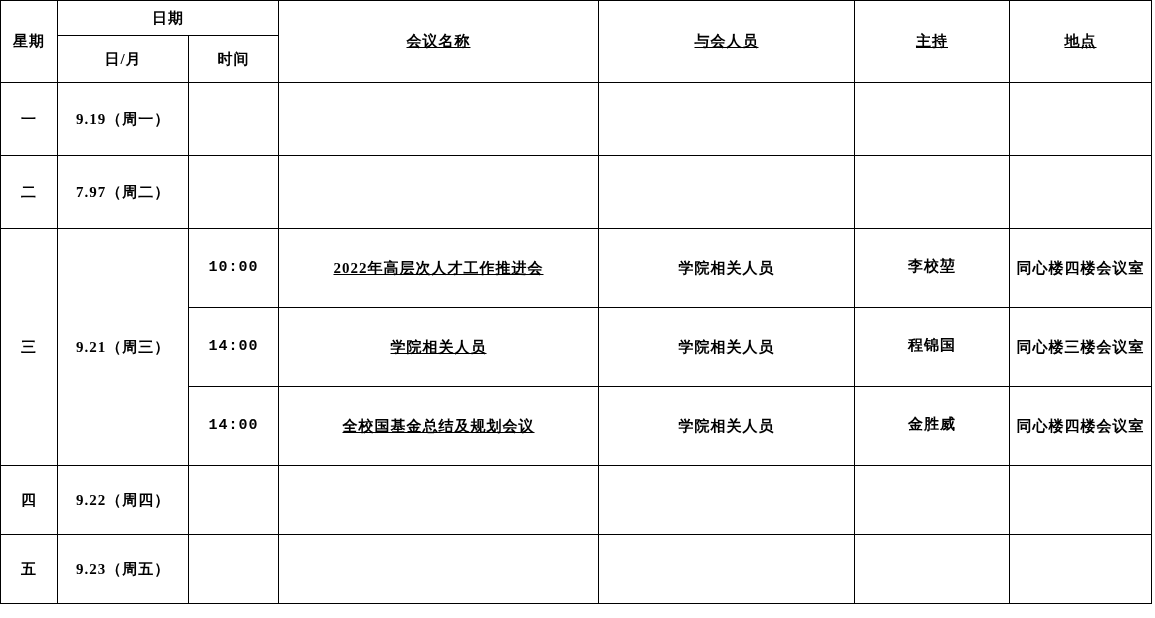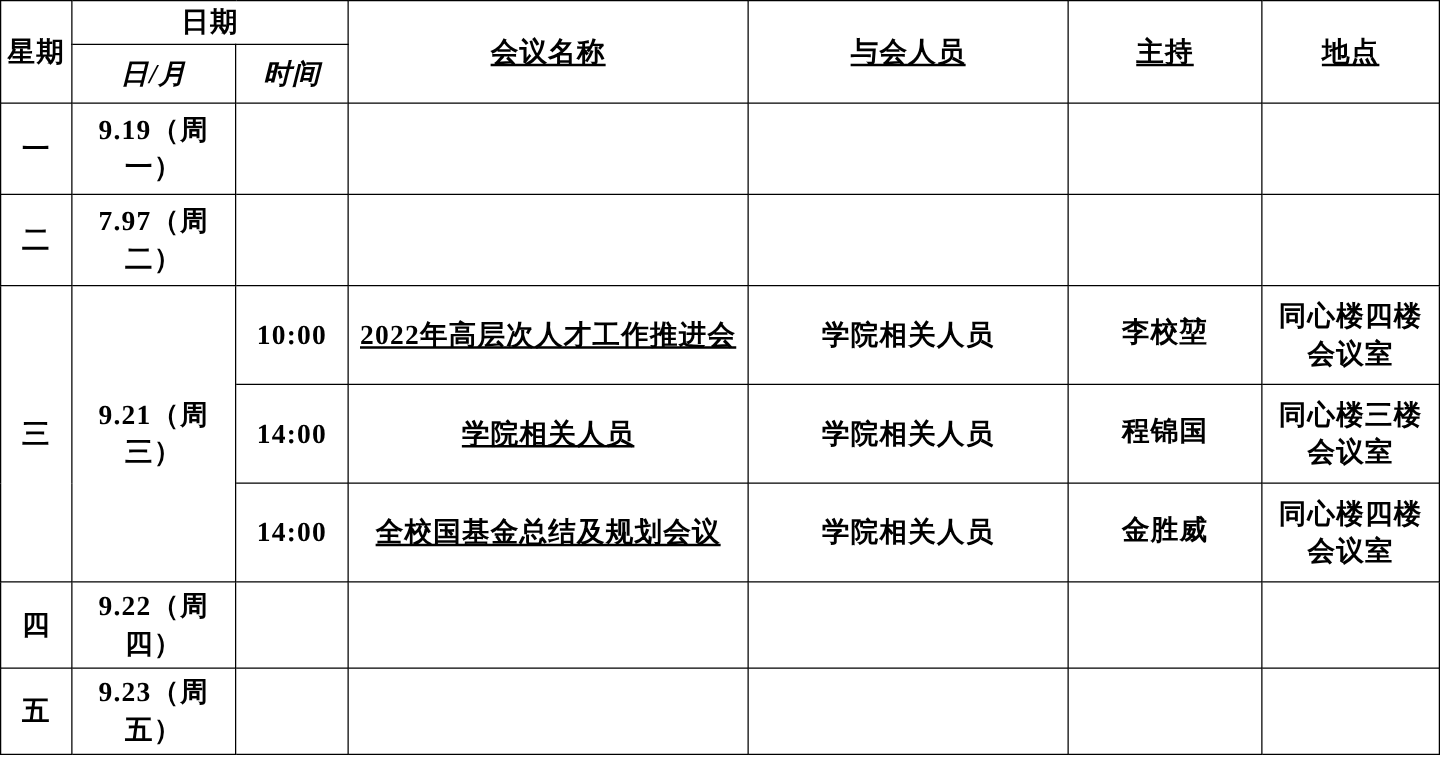--- a/index.html
+++ b/index.html
@@ -24,56 +24,55 @@
     table-layout: fixed;
     width: 1151px;
     margin: 0;
   }
   table.schedule td,
   table.schedule th {
     border: 1px solid #000000;
     text-align: center;
     vertical-align: middle;
     font-weight: bold;
-    font-size: 22px;
+    font-size: 15px;
     line-height: 1.35;
     padding: 2px 4px;
     letter-spacing: 1px;
   }
   .hdr-date-top {
     font-size: 17px;
     height: 30px;
   }
   .hdr-week {
     font-size: 17px;
   }
   .hdr-sub {
     font-size: 17px;
     height: 42px;
-    font-style: italic;
   }
   .hdr-main {
     font-size: 18px;
     text-decoration: underline;
   }
   .col-week { width: 57px; }
   .col-date { width: 131px; }
   .col-time { width: 90px; }
   .col-name { width: 320px; }
   .col-people { width: 256px; }
   .col-host { width: 155px; }
   .col-place { width: 142px; }
 
   .row-empty td { height: 68px; }
   .row-meeting td { height: 74px; }
   .row-tail td { height: 64px; }
 
   .cell-date { font-size: 19px; letter-spacing: 0.5px; }
   .cell-week { font-size: 17px; }
-  .cell-time { font-size: 18px; letter-spacing: 0.5px; }
+  .cell-time { font-size: 18px; letter-spacing: 0.5px; font-family: Liberation Mono, monospace; }
   .cell-name { font-size: 19px; letter-spacing: 1px; text-decoration: underline; }
   .cell-people { font-size: 18px; letter-spacing: 1px; }
   .cell-host { font-size: 18px; letter-spacing: 1px; font-family: Liberation Mono, monospace; }
   .cell-place { font-size: 15px; letter-spacing: 0.5px; line-height: 1.5; }
 
   .blank { }
 </style>
 </head>
 <body>
 

